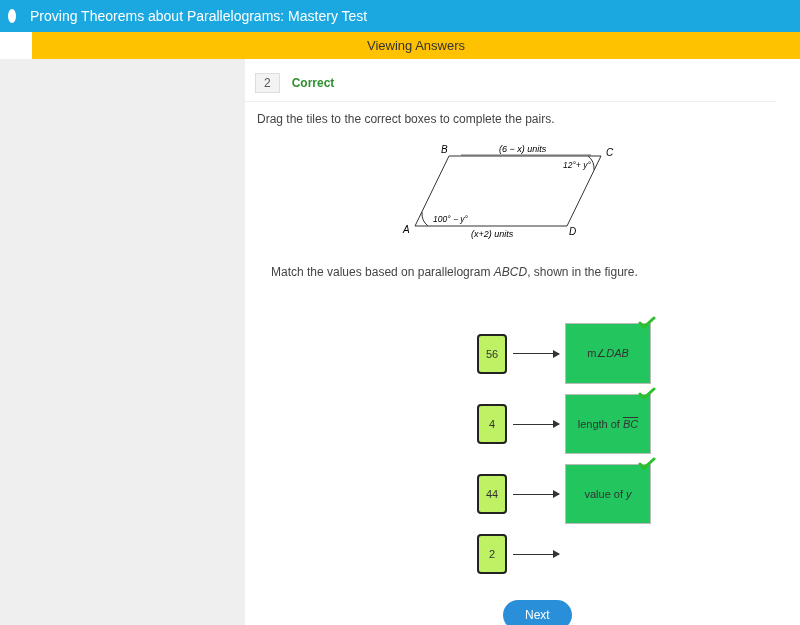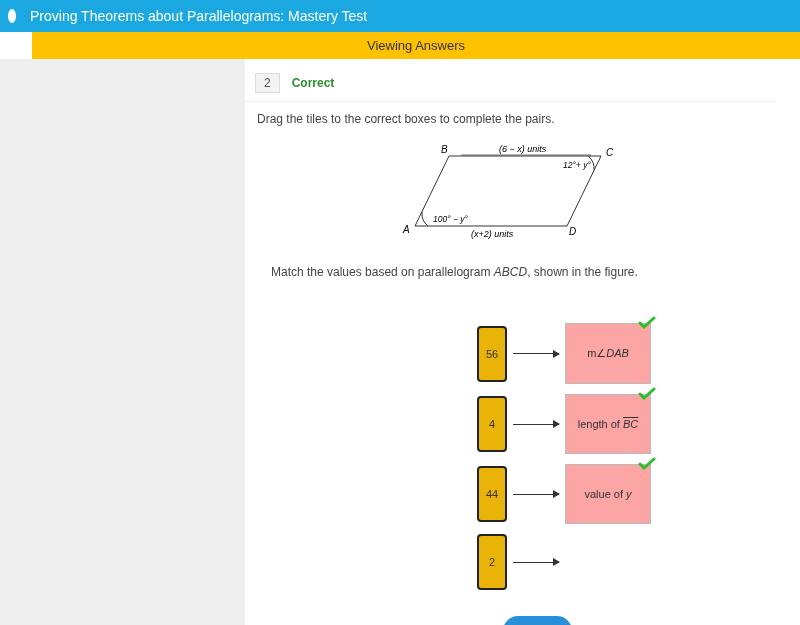--- a/index.html
+++ b/index.html
@@ -14,24 +14,24 @@
     .q-num { background: #f3f3f3; border: 1px solid #ddd; padding: 2px 8px; font-size: 12px; color: #555; margin-right: 12px; }
     .q-status { color: #2f8f2f; font-weight: 700; font-size: 12px; }
     .divider { border: 0; border-top: 1px solid #eee; margin: 4px 0 10px 0; }
     .instruction { font-size: 12px; color: #444; padding-left: 12px; margin-bottom: 12px; }
     .figure-wrap { text-align: center; margin-bottom: 14px; }
     .sub-instruction { font-size: 12px; color: #444; padding-left: 10px; margin-bottom: 44px; margin-left: 16px; }
     .sub-instruction i { font-style: italic; }
 
     .pairs { display: flex; flex-direction: column; gap: 10px; align-items: flex-start; margin-left: 232px; }
     .pair { display: flex; align-items: center; }
-    .tile-left { border: 2px solid #222; border-radius: 4px; min-width: 30px; padding: 20px 6px; text-align: center; font-size: 11px; background: #eab308; }
+    .tile-left { border: 2px solid #222; border-radius: 4px; min-width: 30px; padding: 12px 6px; text-align: center; font-size: 11px; background: #bef264; }
     .arrow-line { width: 46px; height: 1px; background: #333; position: relative; margin: 0 6px; }
     .arrow-line::after { content: ""; position: absolute; right: -1px; top: -3.5px; border-left: 7px solid #333; border-top: 4px solid transparent; border-bottom: 4px solid transparent; }
-    .tile-right { border: 1px solid #bbb; background: #fca5a5; min-width: 86px; padding: 23px 8px; text-align: center; font-size: 11px; position: relative; }
+    .tile-right { border: 1px solid #bbb; background: #22c55e; min-width: 86px; padding: 23px 8px; text-align: center; font-size: 11px; position: relative; }
     .tile-right .over { text-decoration: overline; }
     .check { position: absolute; top: -8px; right: -6px; }
 
     .next-btn { background: #2a8fd9; color: #fff; border: none; border-radius: 18px; font-weight: 400; font-size: 12px; padding: 8px 22px; cursor: pointer; margin: 26px 0 0 258px; display: block; }
   </style>
 </head>
 <body>
 
 <div class="top-bar">
   <span class="top-bar-logo"></span>

